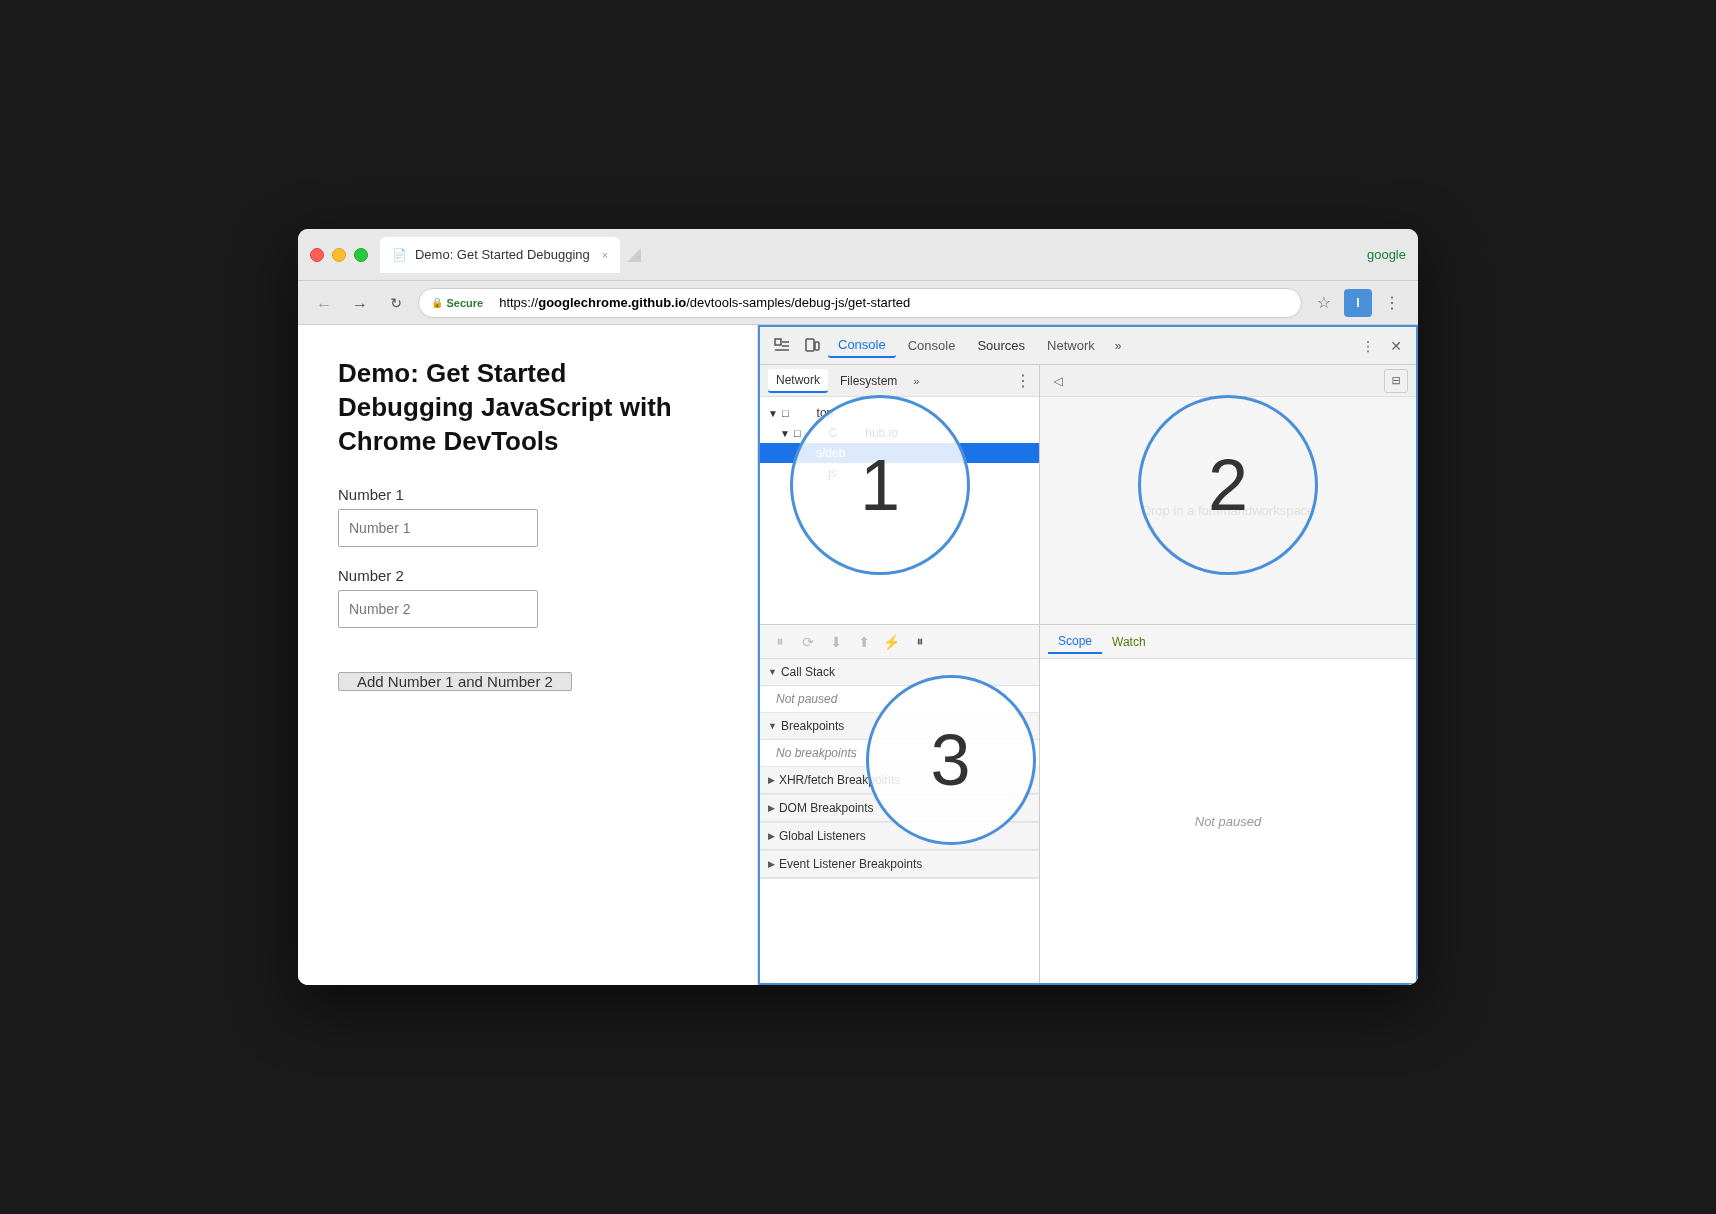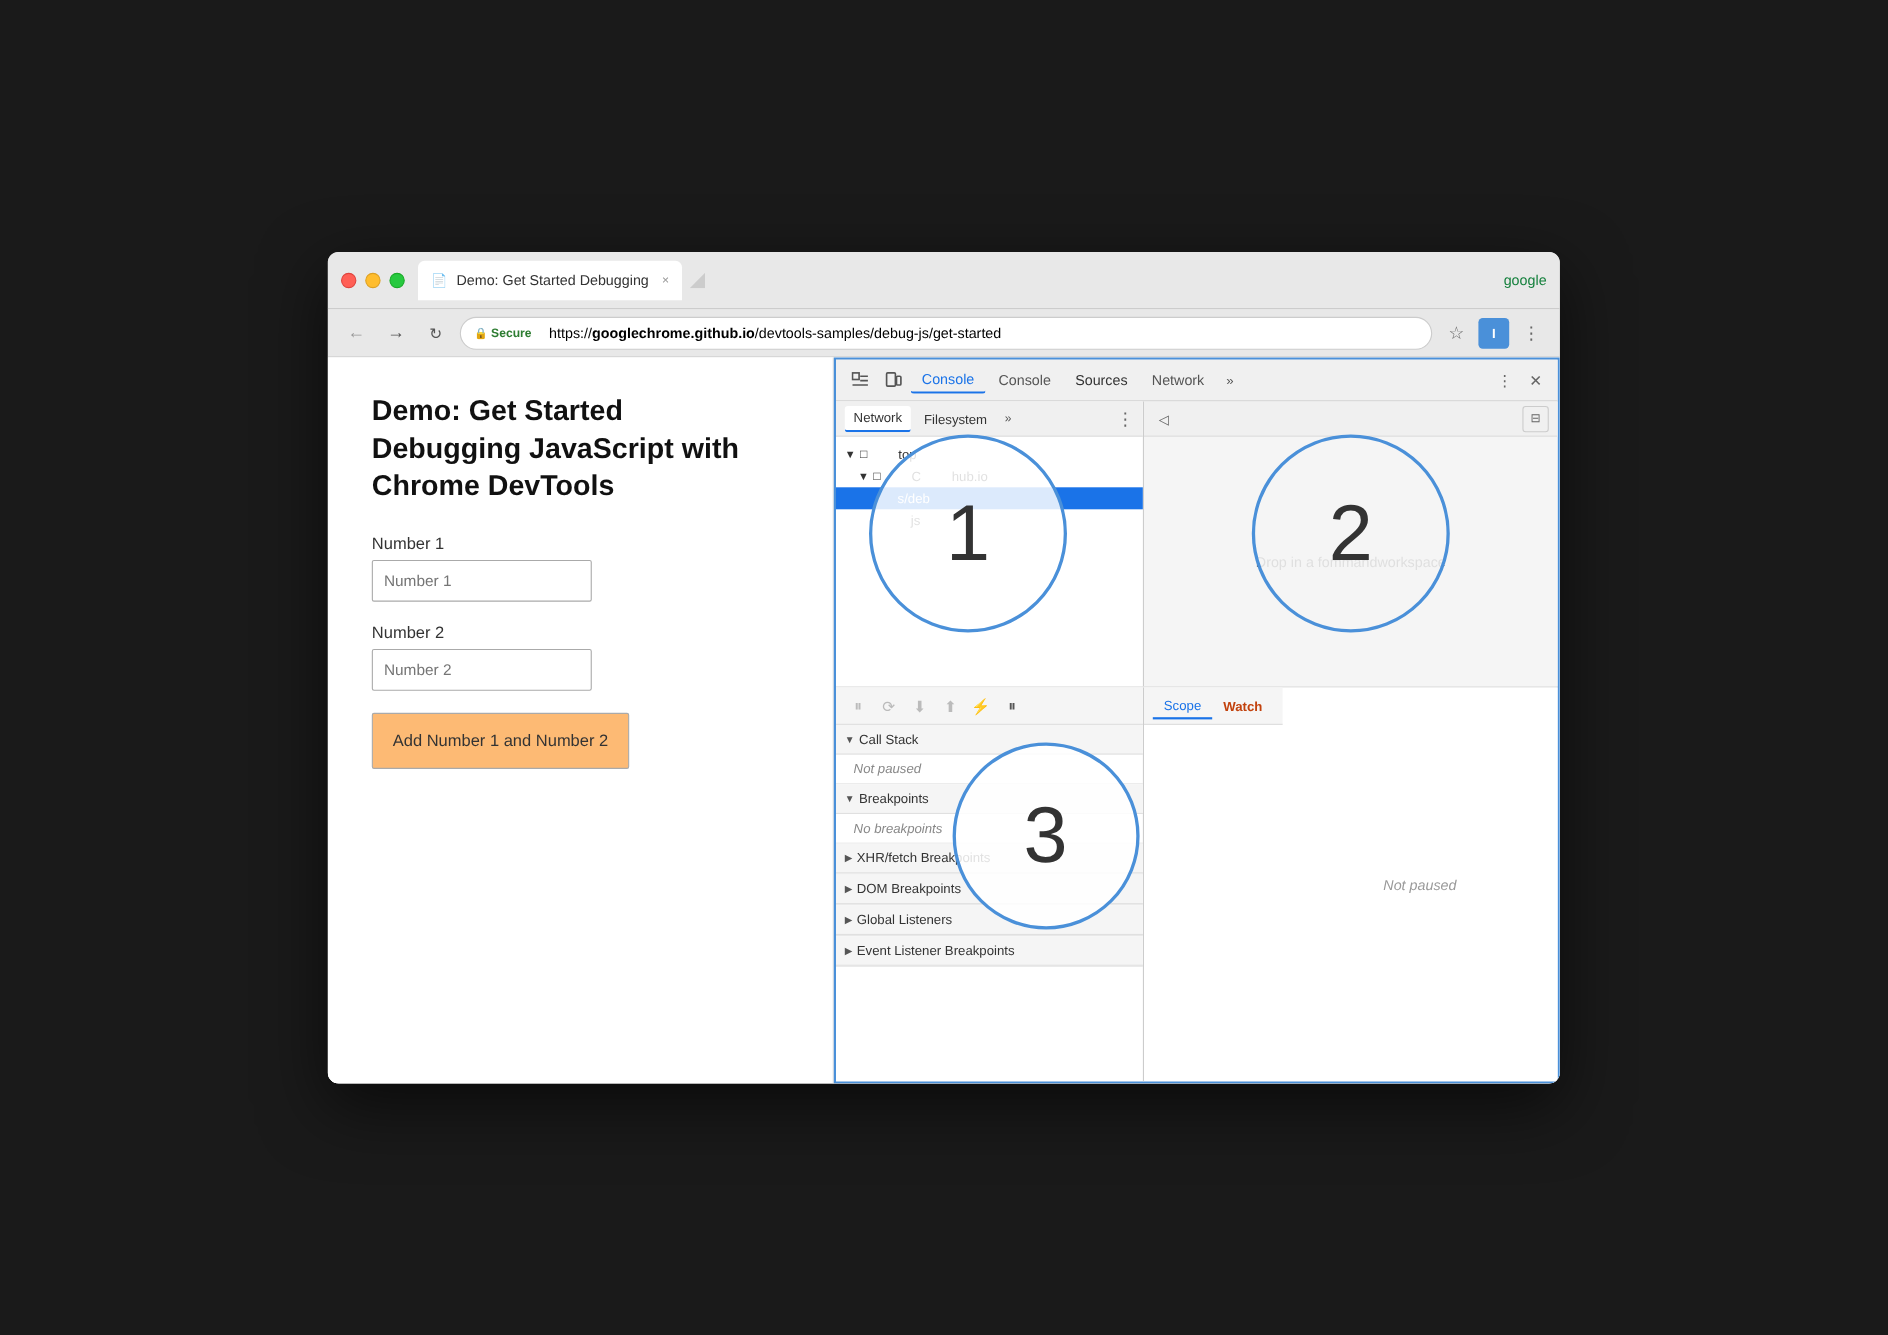--- a/index.html
+++ b/index.html
@@ -201,23 +201,24 @@
       height: 38px;
       border: 1px solid #aaa;
       border-radius: 2px;
       padding: 0 10px;
       font-size: 14px;
       color: #999;
       outline: none;
       display: block;
     }
     .form-button {
-      padding: 16px 18px;
+      margin-top: 24px;
+      padding: 0 18px;
       border: 1px solid #aaa;
-      background: #fdba74;
+      background: #e5e5e5;
       border-radius: 2px;
       font-size: 15px;
       color: #333;
       cursor: pointer;
     }
 
     
     .devtools-panel {
       flex: 1;
       display: flex;
@@ -515,35 +516,35 @@
       justify-content: center;
       background: rgba(255,255,255,0.85);
       z-index: 10;
     }
 
     
     .debugger-right {
       flex: 1;
       background: white;
       display: flex;
+      flex-direction: column;
     }
     .scope-toolbar {
       display: flex;
       align-items: center;
       height: 34px;
       background: #f5f5f5;
       border-bottom: 1px solid #ddd;
       padding: 0 8px;
     }
     .scope-tab {
       padding: 4px 10px;
       font-size: 12px;
-      color: #c2410c;
-      cursor: pointer;
-      font-weight: bold;
+      color: #4d7c0f;
+      cursor: pointer;
     }
     .scope-tab.active {
       border-bottom: 2px solid #1a73e8;
       color: #1a73e8;
       font-weight: 500;
     }
     .scope-content {
       flex: 1;
       display: flex;
       align-items: center;

